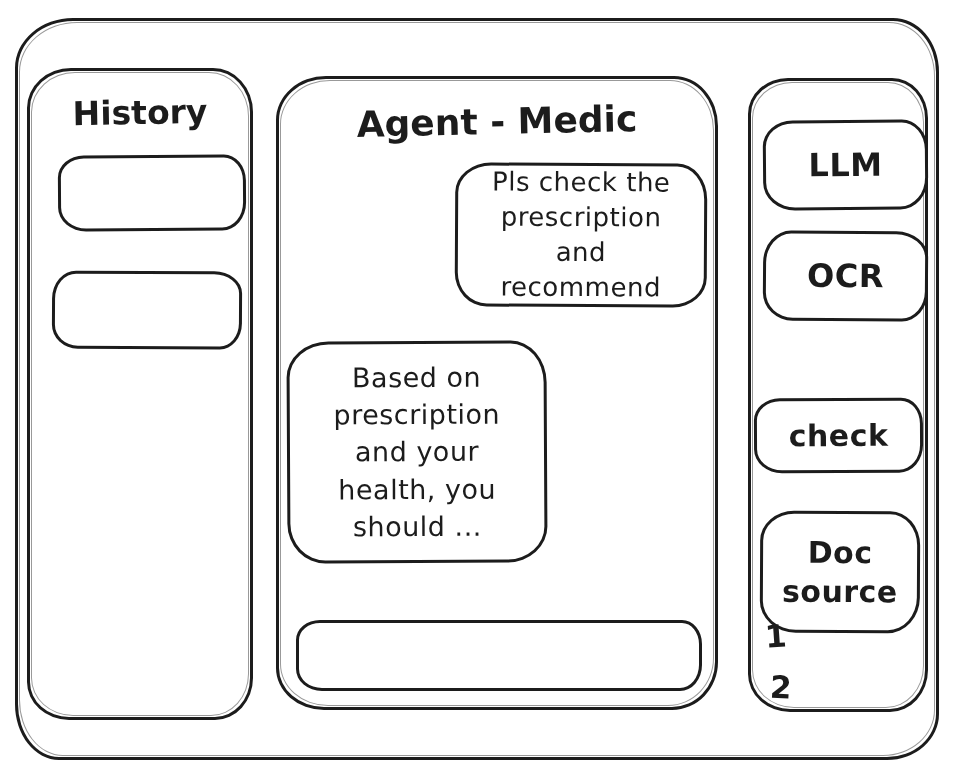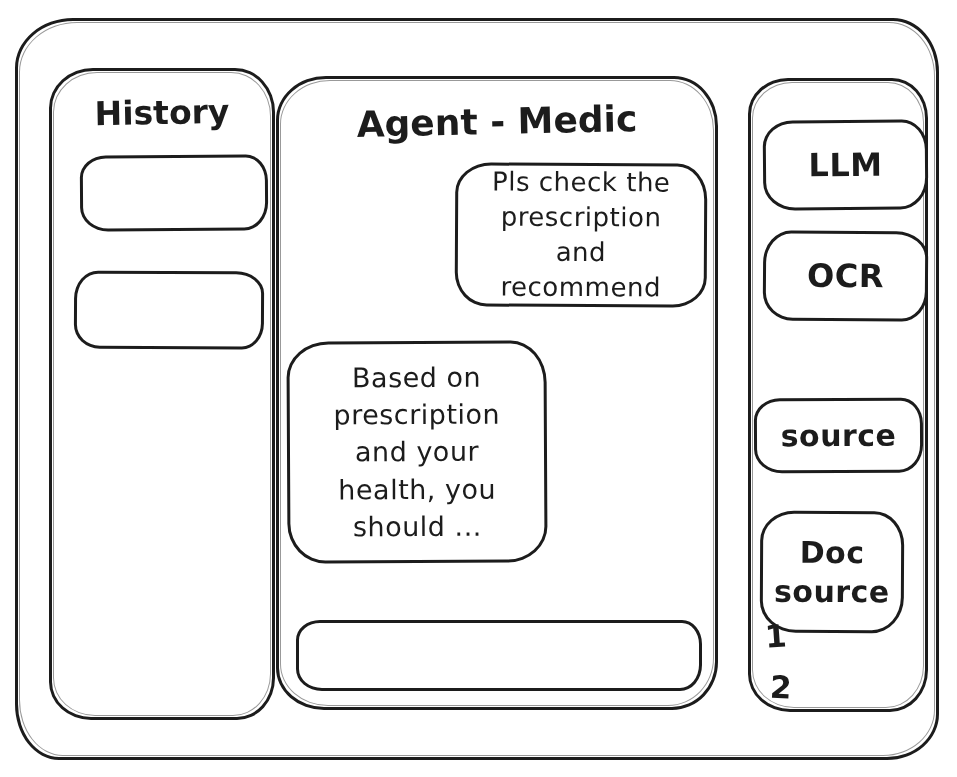--- a/index.html
+++ b/index.html
@@ -43,21 +43,21 @@
   
   .outer-frame {
     left: 15px; top: 18px;
     width: 924px; height: 742px;
     border-width: 3.5px;
     border-radius: 58px 46px 52px 44px / 50px 54px 46px 56px;
   }
 
   
   .history-panel {
-    left: 49px; top: 68px;
+    left: 27px; top: 68px;
     width: 226px; height: 652px;
     border-radius: 44px 40px 38px 42px / 40px 44px 42px 38px;
     text-decoration: underline;
   }
   .history-title {
     position: absolute;
     left: 0; top: 22px;
     width: 100%;
     font-size: 33px;
     font-weight: bold;
@@ -147,21 +147,21 @@
   }
   .btn-params {
     left: 3px; top: 317px;
     width: 169px; height: 75px;
     border-radius: 26px 22px 24px 28px / 22px 26px 28px 24px;
     font-size: 30px;
     transform: rotate(-0.3deg);
   }
   .btn-doc {
     left: 9px; top: 430px;
-    width: 144px; height: 122px;
+    width: 160px; height: 122px;
     border-radius: 34px 30px 32px 36px / 30px 34px 36px 32px;
     font-size: 30px;
     line-height: 1.3;
     padding: 4px 32px;
     transform: rotate(0.3deg);
   }
   .doc-num {
     position: absolute;
     font-size: 31px;
     font-weight: bold;
@@ -189,19 +189,19 @@
     <div class="sketch label bubble-user">Pls check the prescription and recommend</div>
 
     <div class="sketch label bubble-agent">Based on prescription and your health, you should ...</div>
 
     <input class="sketch chat-input" type="text" placeholder="" style="">
   </div>
 
   <div class="sketch tools-panel double">
     <div class="sketch label tool-btn btn-llm">LLM</div>
     <div class="sketch label tool-btn btn-ocr">OCR</div>
-    <div class="sketch label tool-btn btn-params">source</div>
+    <div class="sketch label tool-btn btn-params">check</div>
     <div class="sketch label tool-btn btn-doc">Doc source</div>
     <div class="doc-num doc-num-1">1</div>
     <div class="doc-num doc-num-2">2</div>
   </div>
 
 </div>
 
 </body></html>

